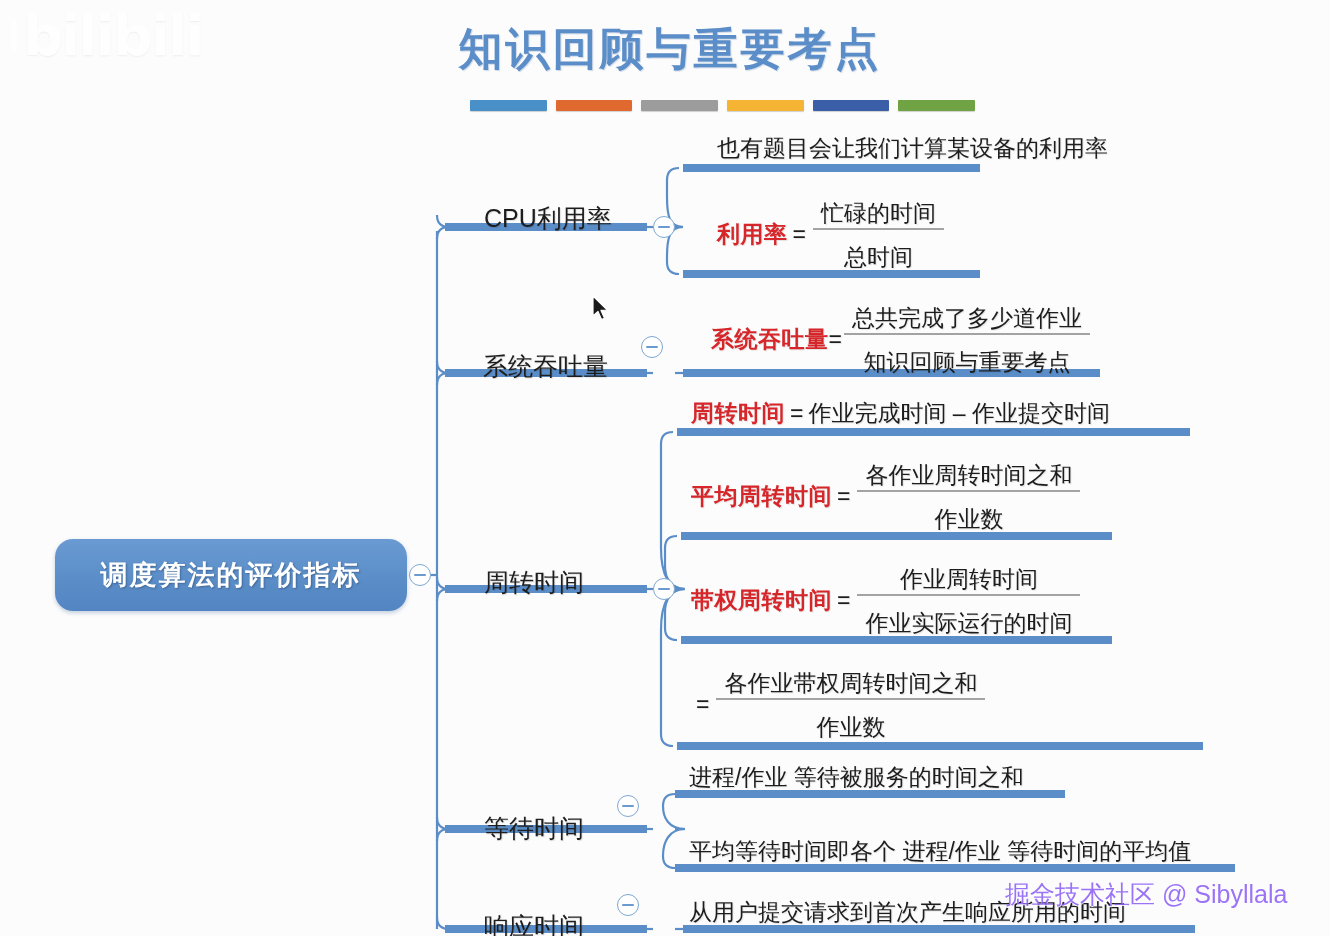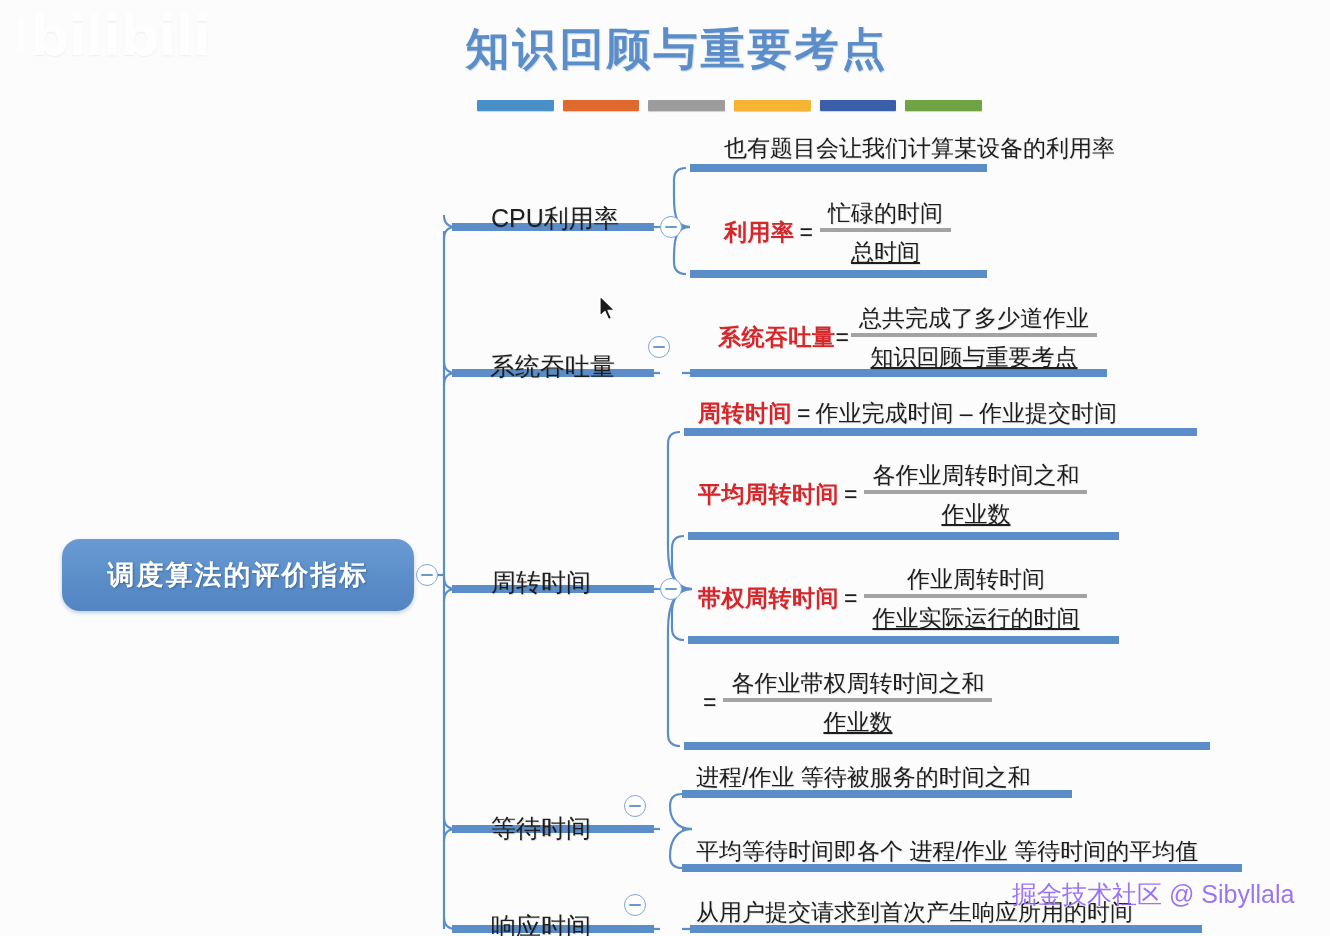--- a/index.html
+++ b/index.html
@@ -1,21 +1,21 @@
 <!DOCTYPE html>
 <html><head>
 <meta charset="utf-8">
 <style>
   html,body{margin:0;padding:0;background:#ffffff;}
   body{
     width:1330px;height:936px;position:relative;overflow:hidden;
     font-family:"Liberation Sans","DejaVu Sans",sans-serif;
     background:#fcfcfc;
   }
-  #stage{position:absolute;left:12px;top:0;width:1106px;height:936px;}
+  #stage{position:absolute;left:5px;top:0;width:1106px;height:936px;}
 
   
   .wm-bili{
     position:absolute;left:6px;top:4px;width:190px;height:62px;
     font-size:56px;font-weight:bold;letter-spacing:-2px;
     color:#ffffff;opacity:.88;
     text-shadow:0 1px 2px rgba(0,0,0,.07);
     font-family:"DejaVu Sans",sans-serif;
     display:flex;align-items:center;
     filter:blur(.4px);
@@ -83,21 +83,21 @@
     position:absolute;white-space:nowrap;color:#1d1d1d;font-size:23px;
     text-shadow:1px 1px 1px rgba(0,0,0,.10);
   }
   .sub .red{color:#d6262a;font-weight:bold;letter-spacing:.5px;}
   .eq{padding:0 5px;}
 
   
   .frac{display:inline-flex;flex-direction:column;vertical-align:middle;
         text-align:center;margin:0 2px;position:relative;top:1px;}
   .frac .num{padding:0 8px 1px 8px;line-height:1.12;}
-  .frac .den{padding:8px 8px 0 8px;line-height:1.12;border-top:4px solid #a3a3a3;text-decoration:underline;}
+  .frac .den{padding:15px 8px 0 8px;line-height:1.12;border-top:2px solid #a3a3a3;}
   .inline-row{display:inline-flex;align-items:center;}
 
   
   .cursor{position:absolute;left:586px;top:295px;width:20px;height:28px;}
 </style>
 </head>
 <body>
 
 <div id="stage">
 

